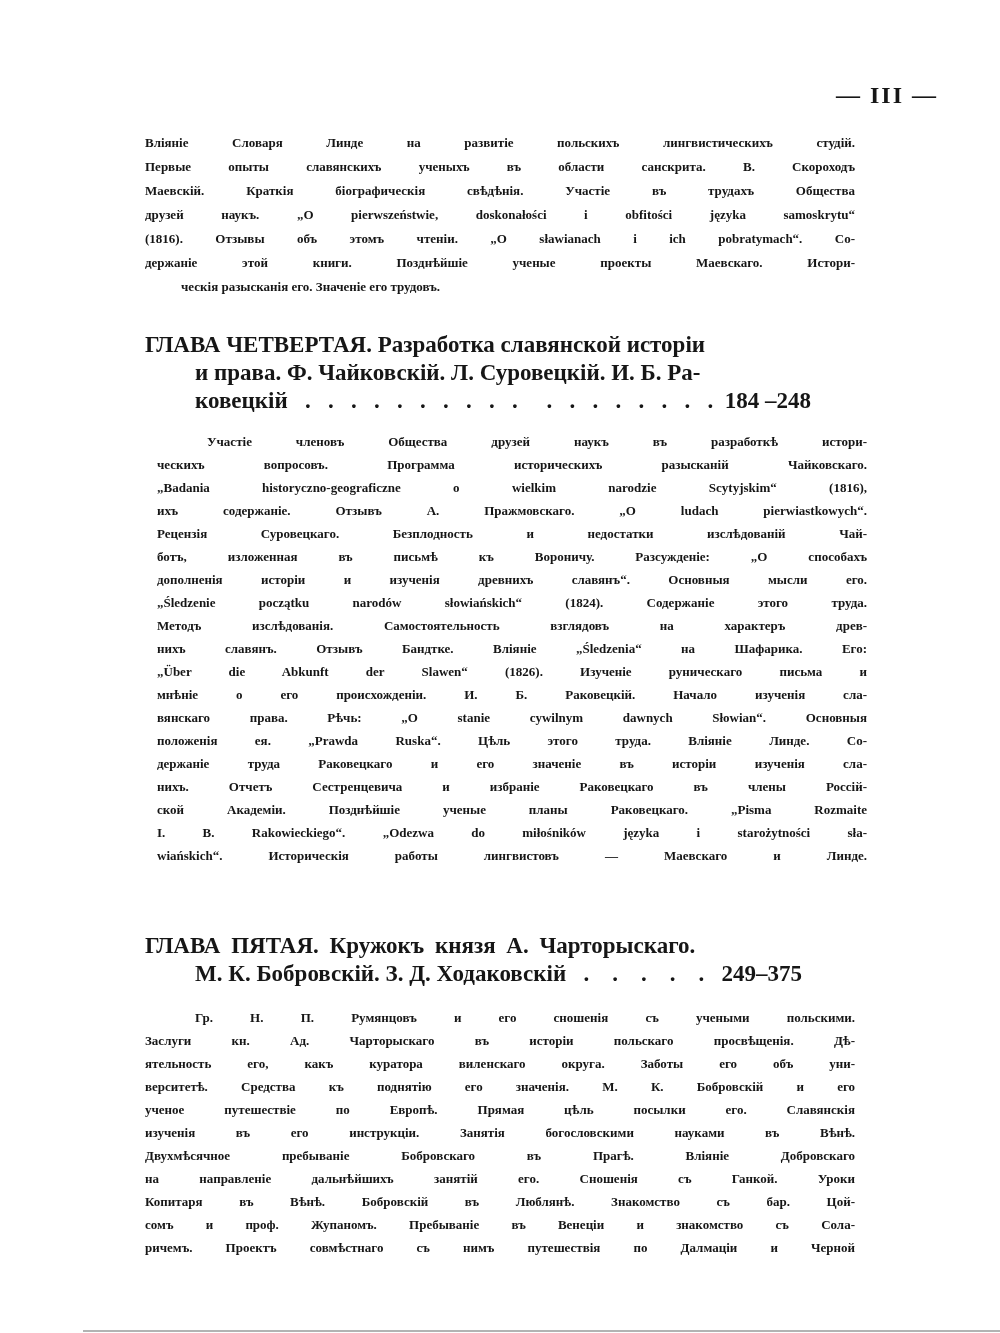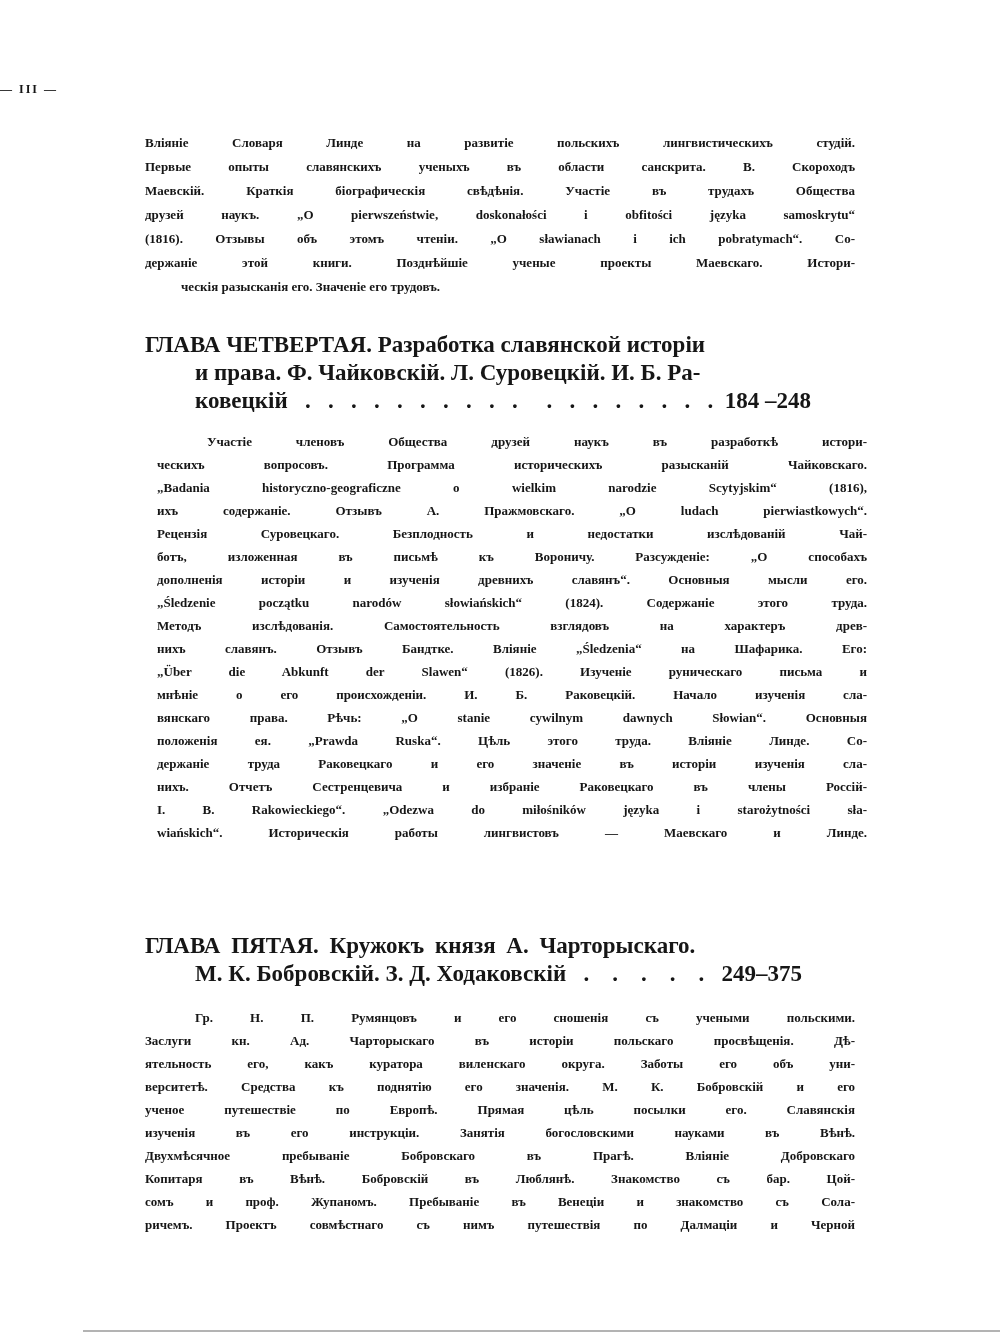--- a/index.html
+++ b/index.html
@@ -2,22 +2,22 @@
 <html><head>
 <meta charset="utf-8">
 <style>
   html,body{margin:0;padding:0;}
   body{
     width:1000px;height:1333px;position:relative;overflow:hidden;
     background:#ffffff;color:#161616;
     font-family:"Liberation Serif", serif;font-weight:700;
   }
   .page-number{
-    position:absolute;top:82px;left:0;width:922px;
-    text-align:left;font-size:12px;letter-spacing:2px;
+    position:absolute;top:82px;left:16px;width:922px;
+    text-align:right;font-size:24px;letter-spacing:2px;
   }
   .block{position:absolute;left:145px;width:710px;}
   .para .tline{
     font-size:13px;line-height:23px;
     text-align:justify;text-align-last:justify;
   }
   .para.lh24 .tline{line-height:24px;}
   .para .tline.short{text-align-last:left;margin-left:36px;}
   .para.indent-first .tline:first-child{text-indent:50px;}
   .heading{font-size:23px;line-height:28px;}
@@ -61,35 +61,37 @@
     <div class="tline">дополненія исторіи и изученія древнихъ славянъ“. Основныя мысли его.</div>
     <div class="tline">„Śledzenie początku narodów słowiańskich“ (1824). Содержаніе этого труда.</div>
     <div class="tline">Методъ изслѣдованія. Самостоятельность взглядовъ на характеръ древ-</div>
     <div class="tline">нихъ славянъ. Отзывъ Бандтке. Вліяніе „Śledzenia“ на Шафарика. Его:</div>
     <div class="tline">„Über die Abkunft der Slawen“ (1826). Изученіе руническаго письма и</div>
     <div class="tline">мнѣніе о его происхожденіи. И. Б. Раковецкій. Начало изученія сла-</div>
     <div class="tline">вянскаго права. Рѣчь: „O stanie cywilnym dawnych Słowian“. Основныя</div>
     <div class="tline">положенія ея. „Prawda Ruska“. Цѣль этого труда. Вліяніе Линде. Со-</div>
     <div class="tline">держаніе труда Раковецкаго и его значеніе въ исторіи изученія сла-</div>
     <div class="tline">нихъ. Отчетъ Сестренцевича и избраніе Раковецкаго въ члены Россій-</div>
+    <div class="tline">ской Академіи. Позднѣйшіе ученые планы Раковецкаго. „Pisma Rozmaite</div>
     <div class="tline">I. B. Rakowieckiego“. „Odezwa do miłośników języka i starożytności sła-</div>
     <div class="tline">wiańskich“. Историческія работы лингвистовъ — Маевскаго и Линде.</div>
   </div>
 
 <div class="block heading" style="top:932px;">
   <div class="hline wide">ГЛАВА ПЯТАЯ. Кружокъ князя А. Чарторыскаго.</div>
   <div class="hline hindent pre"><span>М. К. Бобровскій. З. Д. Ходаковскій</span><span>   .    .    .    .    .   </span><span>249–375</span></div>
 </div>
 
 <div class="block para indent-first" style="top:1006px;">
     <div class="tline">Гр. Н. П. Румянцовъ и его сношенія съ учеными польскими.</div>
     <div class="tline">Заслуги кн. Ад. Чарторыскаго въ исторіи польскаго просвѣщенія. Дѣ-</div>
     <div class="tline">ятельность его, какъ куратора виленскаго округа. Заботы его объ уни-</div>
     <div class="tline">верситетѣ. Средства къ поднятію его значенія. М. К. Бобровскій и его</div>
     <div class="tline">ученое путешествіе по Европѣ. Прямая цѣль посылки его. Славянскія</div>
     <div class="tline">изученія въ его инструкціи. Занятія богословскими науками въ Вѣнѣ.</div>
     <div class="tline">Двухмѣсячное пребываніе Бобровскаго въ Прагѣ. Вліяніе Добровскаго</div>
+    <div class="tline">на направленіе дальнѣйшихъ занятій его. Сношенія съ Ганкой. Уроки</div>
     <div class="tline">Копитаря въ Вѣнѣ. Бобровскій въ Люблянѣ. Знакомство съ бар. Цой-</div>
     <div class="tline">сомъ и проф. Жупаномъ. Пребываніе въ Венеціи и знакомство съ Сола-</div>
     <div class="tline">ричемъ. Проектъ совмѣстнаго съ нимъ путешествія по Далмаціи и Черной</div>
   </div>
 
 <div class="scan-line"></div>
 
 </body></html>

